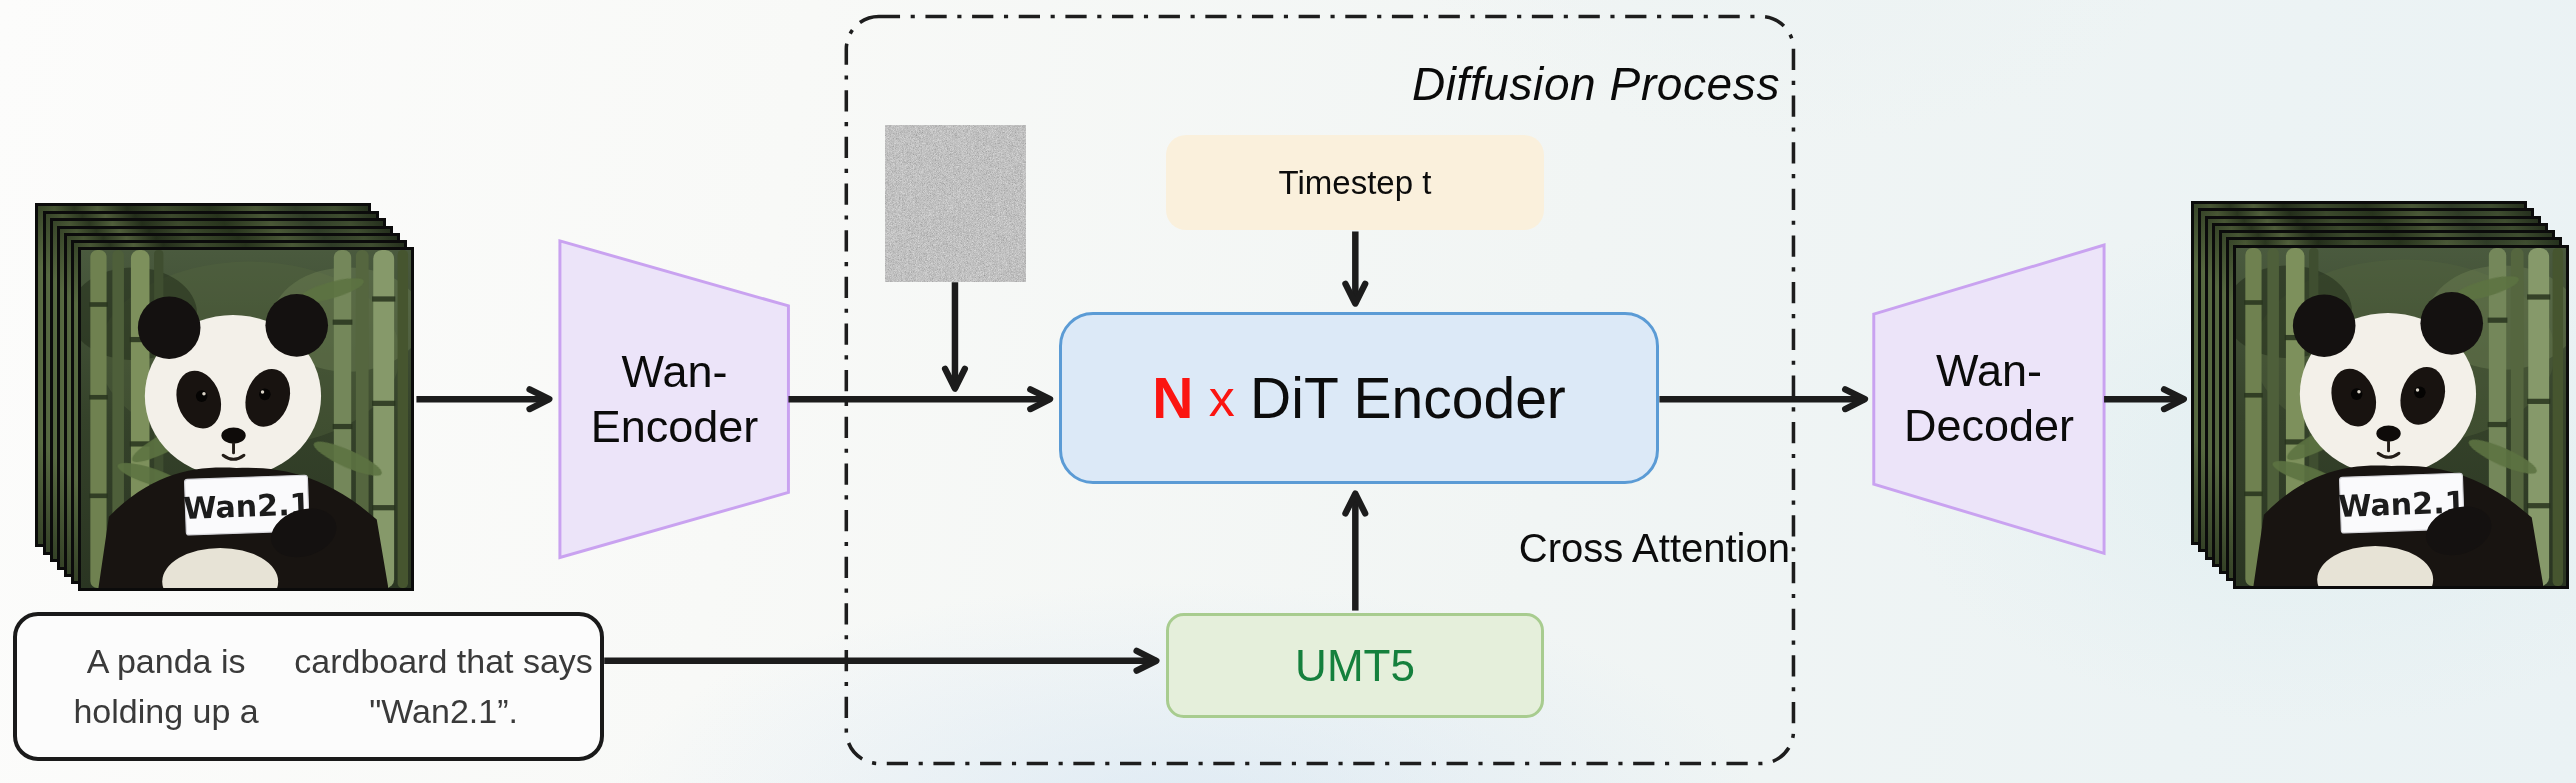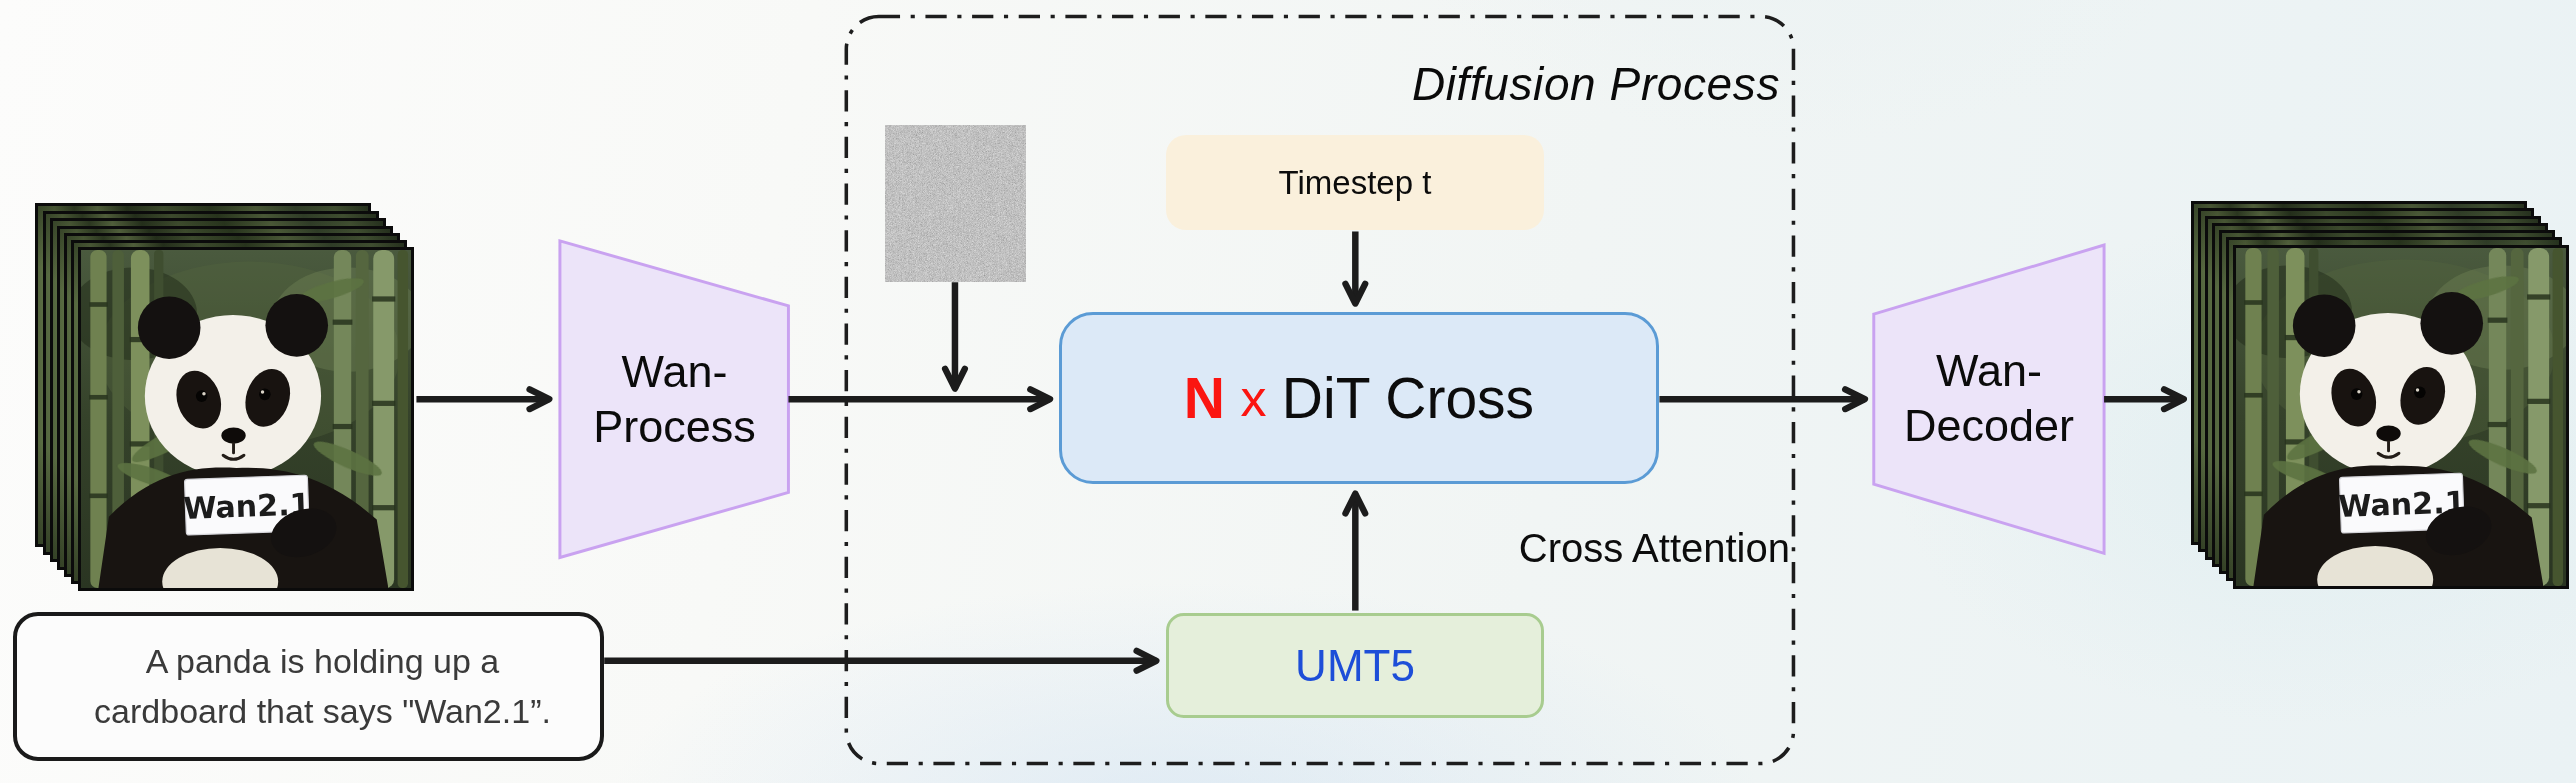--- a/index.html
+++ b/index.html
@@ -33,27 +33,27 @@
 
   .timestep-box{
     left:1166px;top:135px;width:378px;height:95px;
     background:var(--c-timestep_fill,#faf0dc);
     border-radius:20px;font-size:33px;color:#0c0c0c;
   }
   .umt5-box{
     left:1166px;top:613px;width:378px;height:105px;
     background:var(--c-umt5_fill,#e5efdb);
     border:3px solid var(--c-umt5_border,#a8cc8f);
-    border-radius:17.7px;font-size:44px;color:#1d4ed8;
+    border-radius:17.7px;font-size:44px;color:#15803d;
   }
   .prompt-box{
     left:13px;top:612px;width:591px;height:149px;
     background:#fcfcfc;
     border:4.7px solid var(--c-prompt_border,#1a1a1a);
-    border-radius:25px;flex-direction:column;
+    border-radius:25px;
     font-size:34px;line-height:1.45;color:#3a3a3a;padding-left:28px;
   }
   .cross-attn{
     position:absolute;left:1377px;top:526px;width:413px;
     font-size:40px;color:#0c0c0c;text-align:right;
   }
   .diffusion-title{
     position:absolute;left:1299px;top:57px;width:481px;
     text-align:right;font-style:italic;font-size:46px;color:#0a0a0a;
     letter-spacing:0.6px;
@@ -225,37 +225,37 @@
     <rect x="0" y="0" width="238" height="266" filter="url(#noiseF)"></rect>
   </svg>
 
   <div class="node timestep-box">
     <span>Timestep t</span>
   </div>
 
   <div class="node dit-box">
     <span class="n">N</span>
     <span class="times">x</span>
-    <span class="rest">DiT Cross</span>
+    <span class="rest">DiT Encoder</span>
   </div>
 
   <div class="cross-attn">Cross Attention</div>
 
   <div class="node umt5-box">
     <span>UMT5</span>
   </div>
 
   <div class="node prompt-box">
     <span>A panda is holding up a</span>
     <span>cardboard that says "Wan2.1”.</span>
   </div>
 
   <div class="node vae-label" style="left:560px;top:241px;width:229px;height:317px;">
     <span>Wan-</span>
-    <span>Process</span>
+    <span>Encoder</span>
   </div>
   <div class="node vae-label" style="left:1874px;top:245px;width:230px;height:308px;">
     <span>Wan-</span>
     <span>Decoder</span>
   </div>
 
 </div>
 
 
 </body></html>

